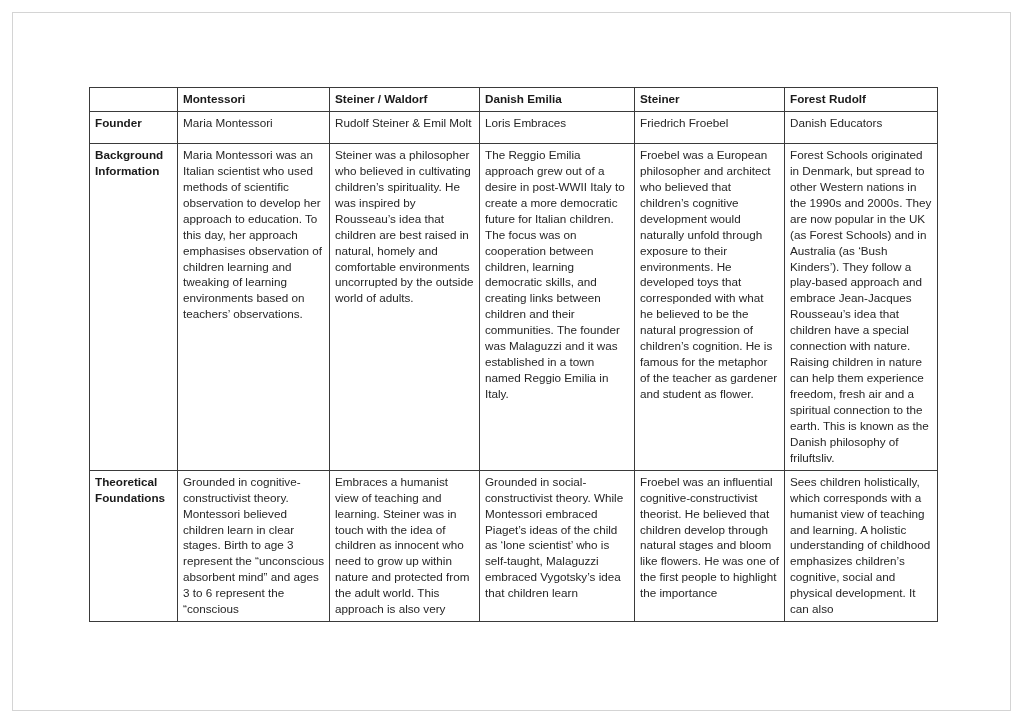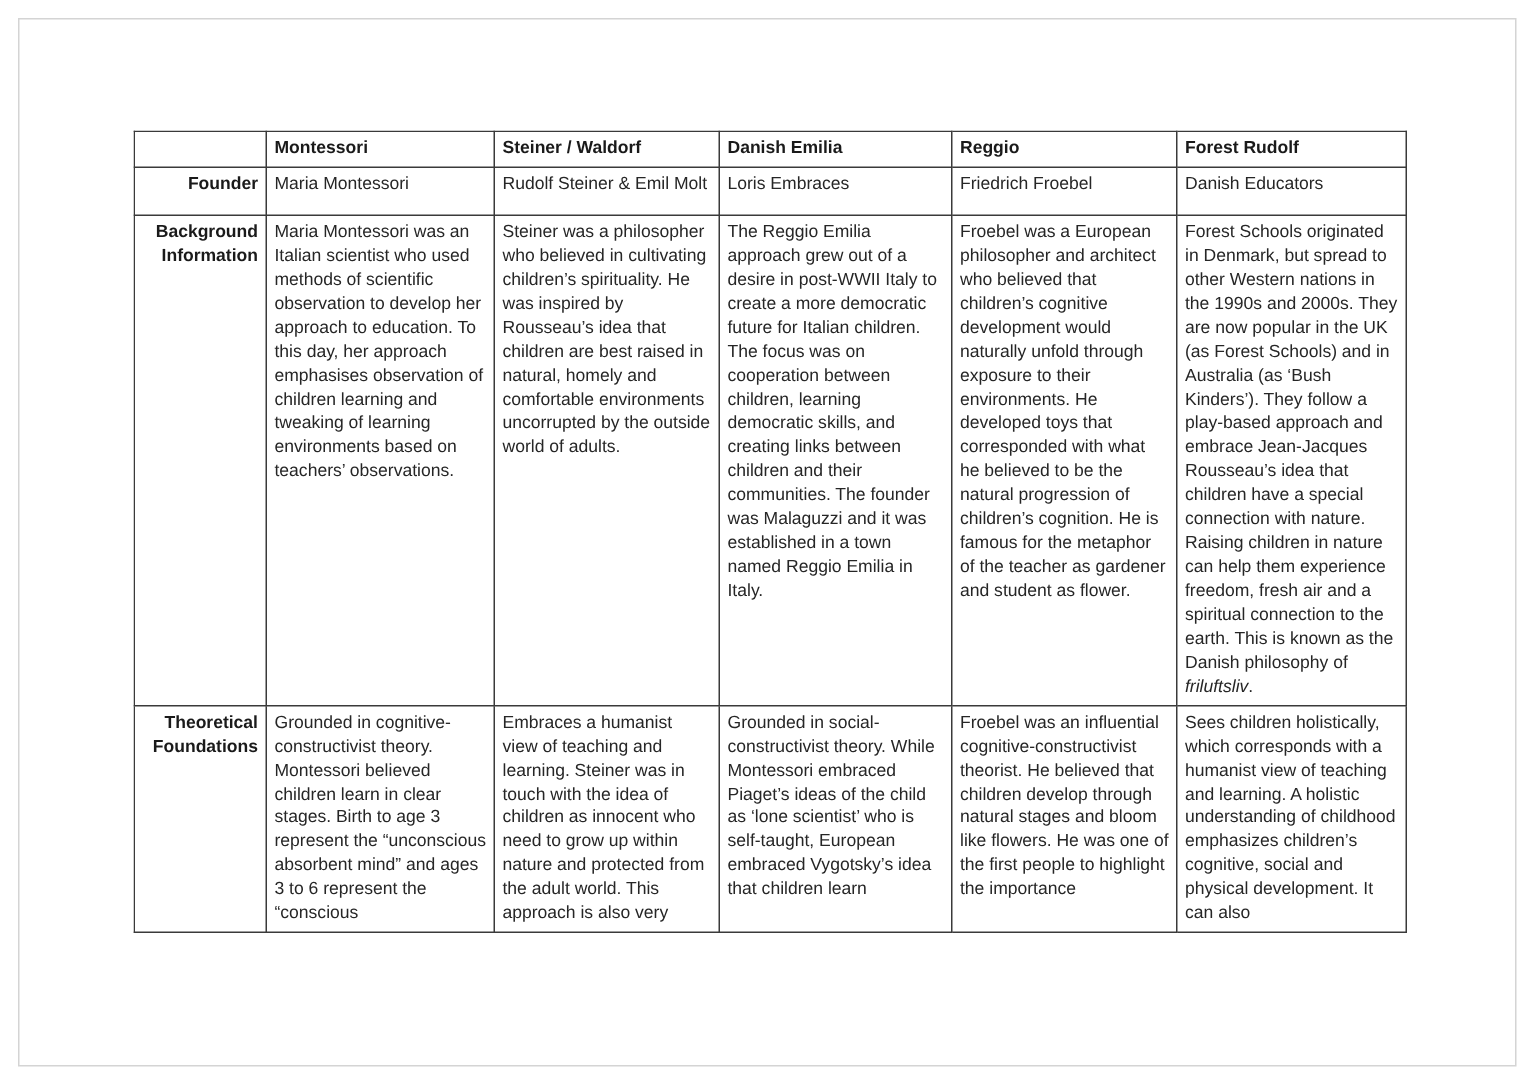--- a/index.html
+++ b/index.html
@@ -52,29 +52,28 @@
     word-wrap: break-word;
     margin-top: 32px;
   }
   table.comparison thead th {
     font-weight: bold;
     color: #1a1a1a;
   }
   table.comparison tbody td.rowhead {
     font-weight: bold;
     color: #1a1a1a;
-    text-align: right;
   }
   col.c0 { width: 88px; }
   col.c1 { width: 152px; }
   col.c2 { width: 150px; }
   col.c3 { width: 155px; }
   col.c4 { width: 150px; }
   col.c5 { width: 153px; }
-  .it { font-style: italic; }
+  .it { }
   .row-founder td { height: 32px; }
 </style>
 </head>
 <body>
 
 <div class="page">
   <div class="table-clip">
     <table class="comparison">
       <colgroup>
         <col class="c0">
@@ -83,21 +82,21 @@
           <col class="c3">
           <col class="c4">
           <col class="c5">
       </colgroup>
       <thead>
         <tr>
           <th></th>
           <th>Montessori</th>
           <th>Steiner / Waldorf</th>
           <th>Danish Emilia</th>
-          <th>Reggio</th>
+          <th>Steiner</th>
           <th>Forest Rudolf</th>
         </tr>
       </thead>
       <tbody>
         <tr class="row-founder">
           <td class="rowhead">Founder</td>
           <td>Maria Montessori</td>
           <td>Rudolf Steiner &amp; Emil Molt</td>
           <td>Loris Embraces</td>
           <td>Friedrich Froebel</td>
@@ -108,20 +107,20 @@
           <td>Maria Montessori was an Italian scientist who used methods of scientific observation to develop her approach to education. To this day, her approach emphasises observation of children learning and tweaking of learning environments based on teachers’ observations.</td>
           <td>Steiner was a philosopher who believed in cultivating children’s spirituality. He was inspired by Rousseau’s idea that children are best raised in natural, homely and comfortable environments uncorrupted by the outside world of adults.</td>
           <td>The Reggio Emilia approach grew out of a desire in post-WWII Italy to create a more democratic future for Italian children. The focus was on cooperation between children, learning democratic skills, and creating links between children and their communities. The founder was Malaguzzi and it was established in a town named Reggio Emilia in Italy.</td>
           <td>Froebel was a European philosopher and architect who believed that children’s cognitive development would naturally unfold through exposure to their environments. He developed toys that corresponded with what he believed to be the natural progression of children’s cognition. He is famous for the metaphor of the teacher as gardener and student as flower.</td>
           <td><span>Forest Schools originated in Denmark, but spread to other Western nations in the 1990s and 2000s. They are now popular in the UK (as Forest Schools) and in Australia (as ‘Bush Kinders’). They follow a play-based approach and embrace Jean-Jacques Rousseau’s idea that children have a special connection with nature. Raising children in nature can help them experience freedom, fresh air and a spiritual connection to the earth. This is known as the Danish philosophy of </span><span class="it">friluftsliv</span><span>.</span></td>
         </tr>
         <tr>
           <td class="rowhead">Theoretical Foundations</td>
           <td>Grounded in cognitive-constructivist theory. Montessori believed children learn in clear stages. Birth to age 3 represent the “unconscious absorbent mind” and ages 3 to 6 represent the “conscious</td>
           <td>Embraces a humanist view of teaching and learning. Steiner was in touch with the idea of children as innocent who need to grow up within nature and protected from the adult world. This approach is also very</td>
-          <td>Grounded in social-constructivist theory. While Montessori embraced Piaget’s ideas of the child as ‘lone scientist’ who is self-taught, European embraced Vygotsky’s idea that children learn</td>
+          <td>Grounded in social-constructivist theory. While Montessori embraced Piaget’s ideas of the child as ‘lone scientist’ who is self-taught, Malaguzzi embraced Vygotsky’s idea that children learn</td>
           <td>Froebel was an influential cognitive-constructivist theorist. He believed that children develop through natural stages and bloom like flowers. He was one of the first people to highlight the importance</td>
           <td>Sees children holistically, which corresponds with a humanist view of teaching and learning. A holistic understanding of childhood emphasizes children’s cognitive, social and physical development. It can also</td>
         </tr>
       </tbody>
     </table>
   </div>
 </div>
 
 </body></html>

